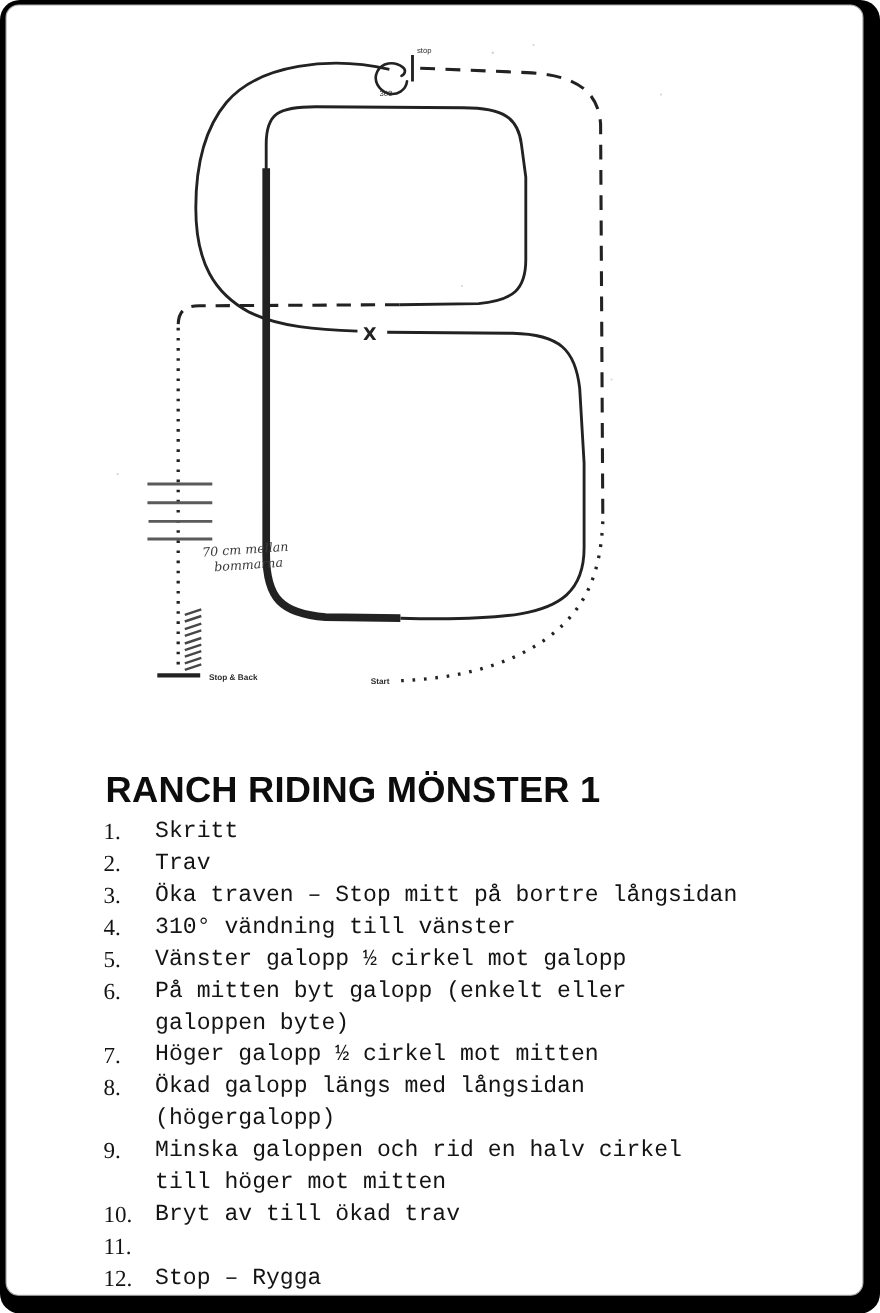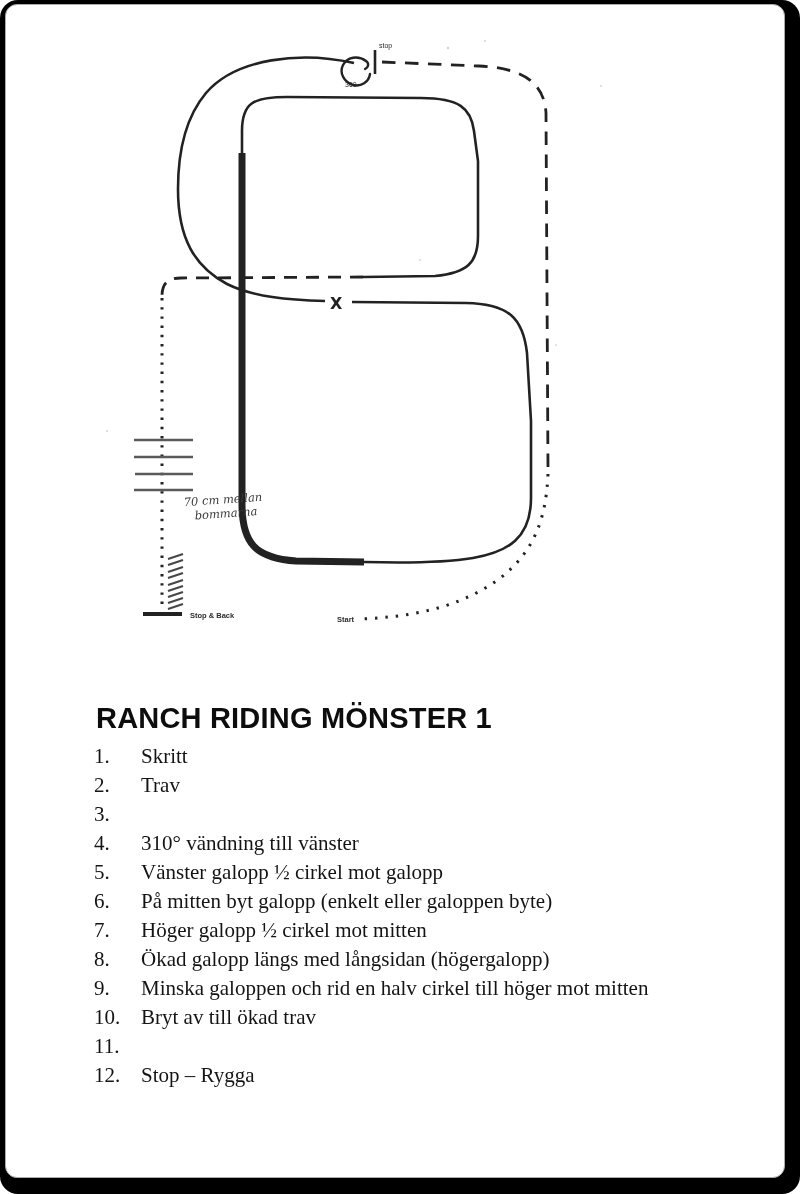--- a/index.html
+++ b/index.html
@@ -3,26 +3,26 @@
 <meta charset="utf-8">
 <style>
   html,body{margin:0;padding:0;background:#ffffff;}
   .screenshot{position:relative;width:800px;height:1194px;overflow:hidden;
               font-family:"Liberation Sans",sans-serif;}
   .frame{position:absolute;inset:0;background:#000;border-radius:18px;}
   .page{position:absolute;left:5px;top:4px;width:778px;height:1172px;
         background:#ffffff;border:1px solid #ababab;border-radius:12px;overflow:hidden;}
   .diagram-svg{position:absolute;left:-5px;top:-4px;width:800px;height:665px;}
   .content{position:absolute;left:88px;top:696px;width:640px;color:#141414;}
-  .doc-title{font-family:"Liberation Sans",sans-serif;font-size:29px;font-weight:700;
+  .doc-title{font-family:"Liberation Sans",sans-serif;font-size:33px;font-weight:700;
              color:#0d0d0d;letter-spacing:.2px;line-height:34px;margin:0 0 7px 2px;}
   .instruction-list{font-family:"Liberation Serif",serif;font-size:21px;line-height:29px;}
   .row{display:flex;align-items:flex-start;}
   .num{width:47px;flex:0 0 47px;}
-  .txt{width:535px;flex:0 0 535px;}
+  .txt{width:535px;flex:0 0 535px;font-family:Liberation Mono, monospace;}
   .dg-label{font-family:"Liberation Sans",sans-serif;fill:#2b2b2b;}
   .dg-hand{font-family:"DejaVu Serif",serif;font-style:italic;fill:#3a3a3a;}
   .x-marker{font-family:"DejaVu Sans",sans-serif;font-weight:700;fill:#222;}
 </style>
 </head>
 <body>
 
 <div class="screenshot">
   <div class="frame"></div>
   <div class="page">
@@ -81,20 +81,21 @@
         <div class="row">
           <span class="num">1.</span>
           <span class="txt">Skritt</span>
         </div>
         <div class="row">
           <span class="num">2.</span>
           <span class="txt">Trav</span>
         </div>
         <div class="row">
           <span class="num">3.</span>
+          <span class="txt">Öka traven – Stop mitt på bortre långsidan</span>
         </div>
         <div class="row">
           <span class="num">4.</span>
           <span class="txt">310° vändning till vänster</span>
         </div>
         <div class="row">
           <span class="num">5.</span>
           <span class="txt">Vänster galopp ½ cirkel mot galopp</span>
         </div>
         <div class="row">

